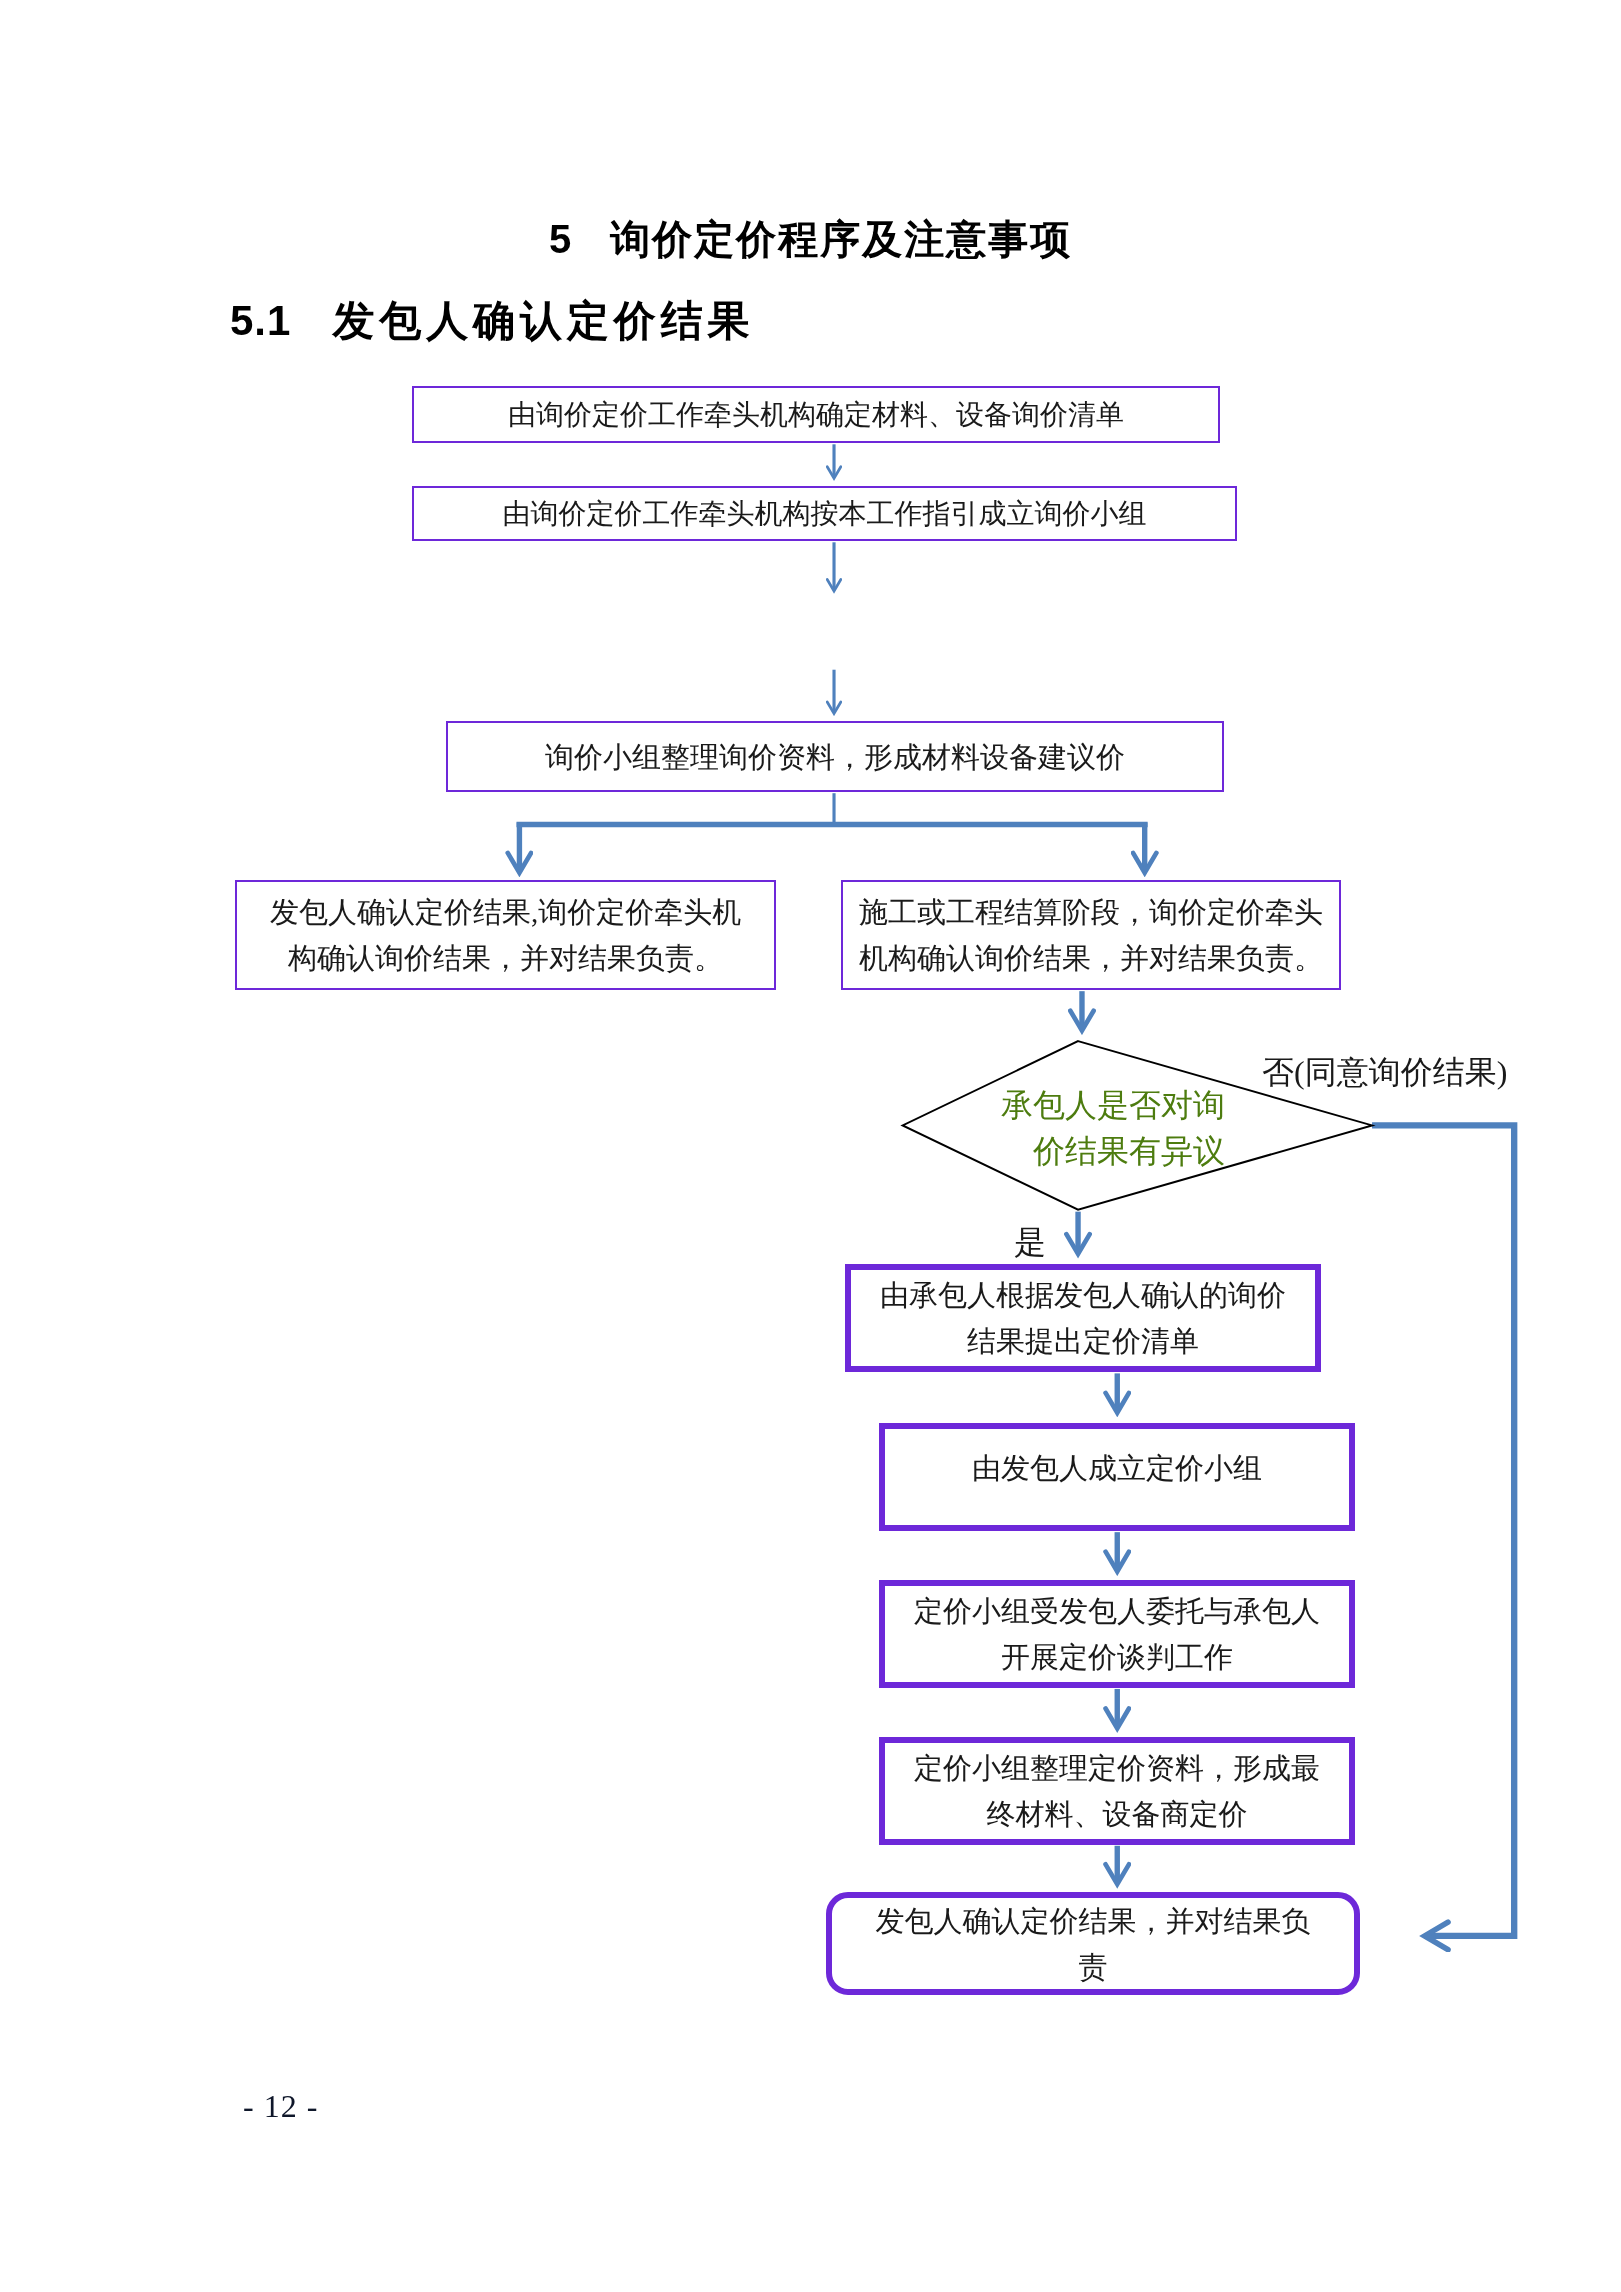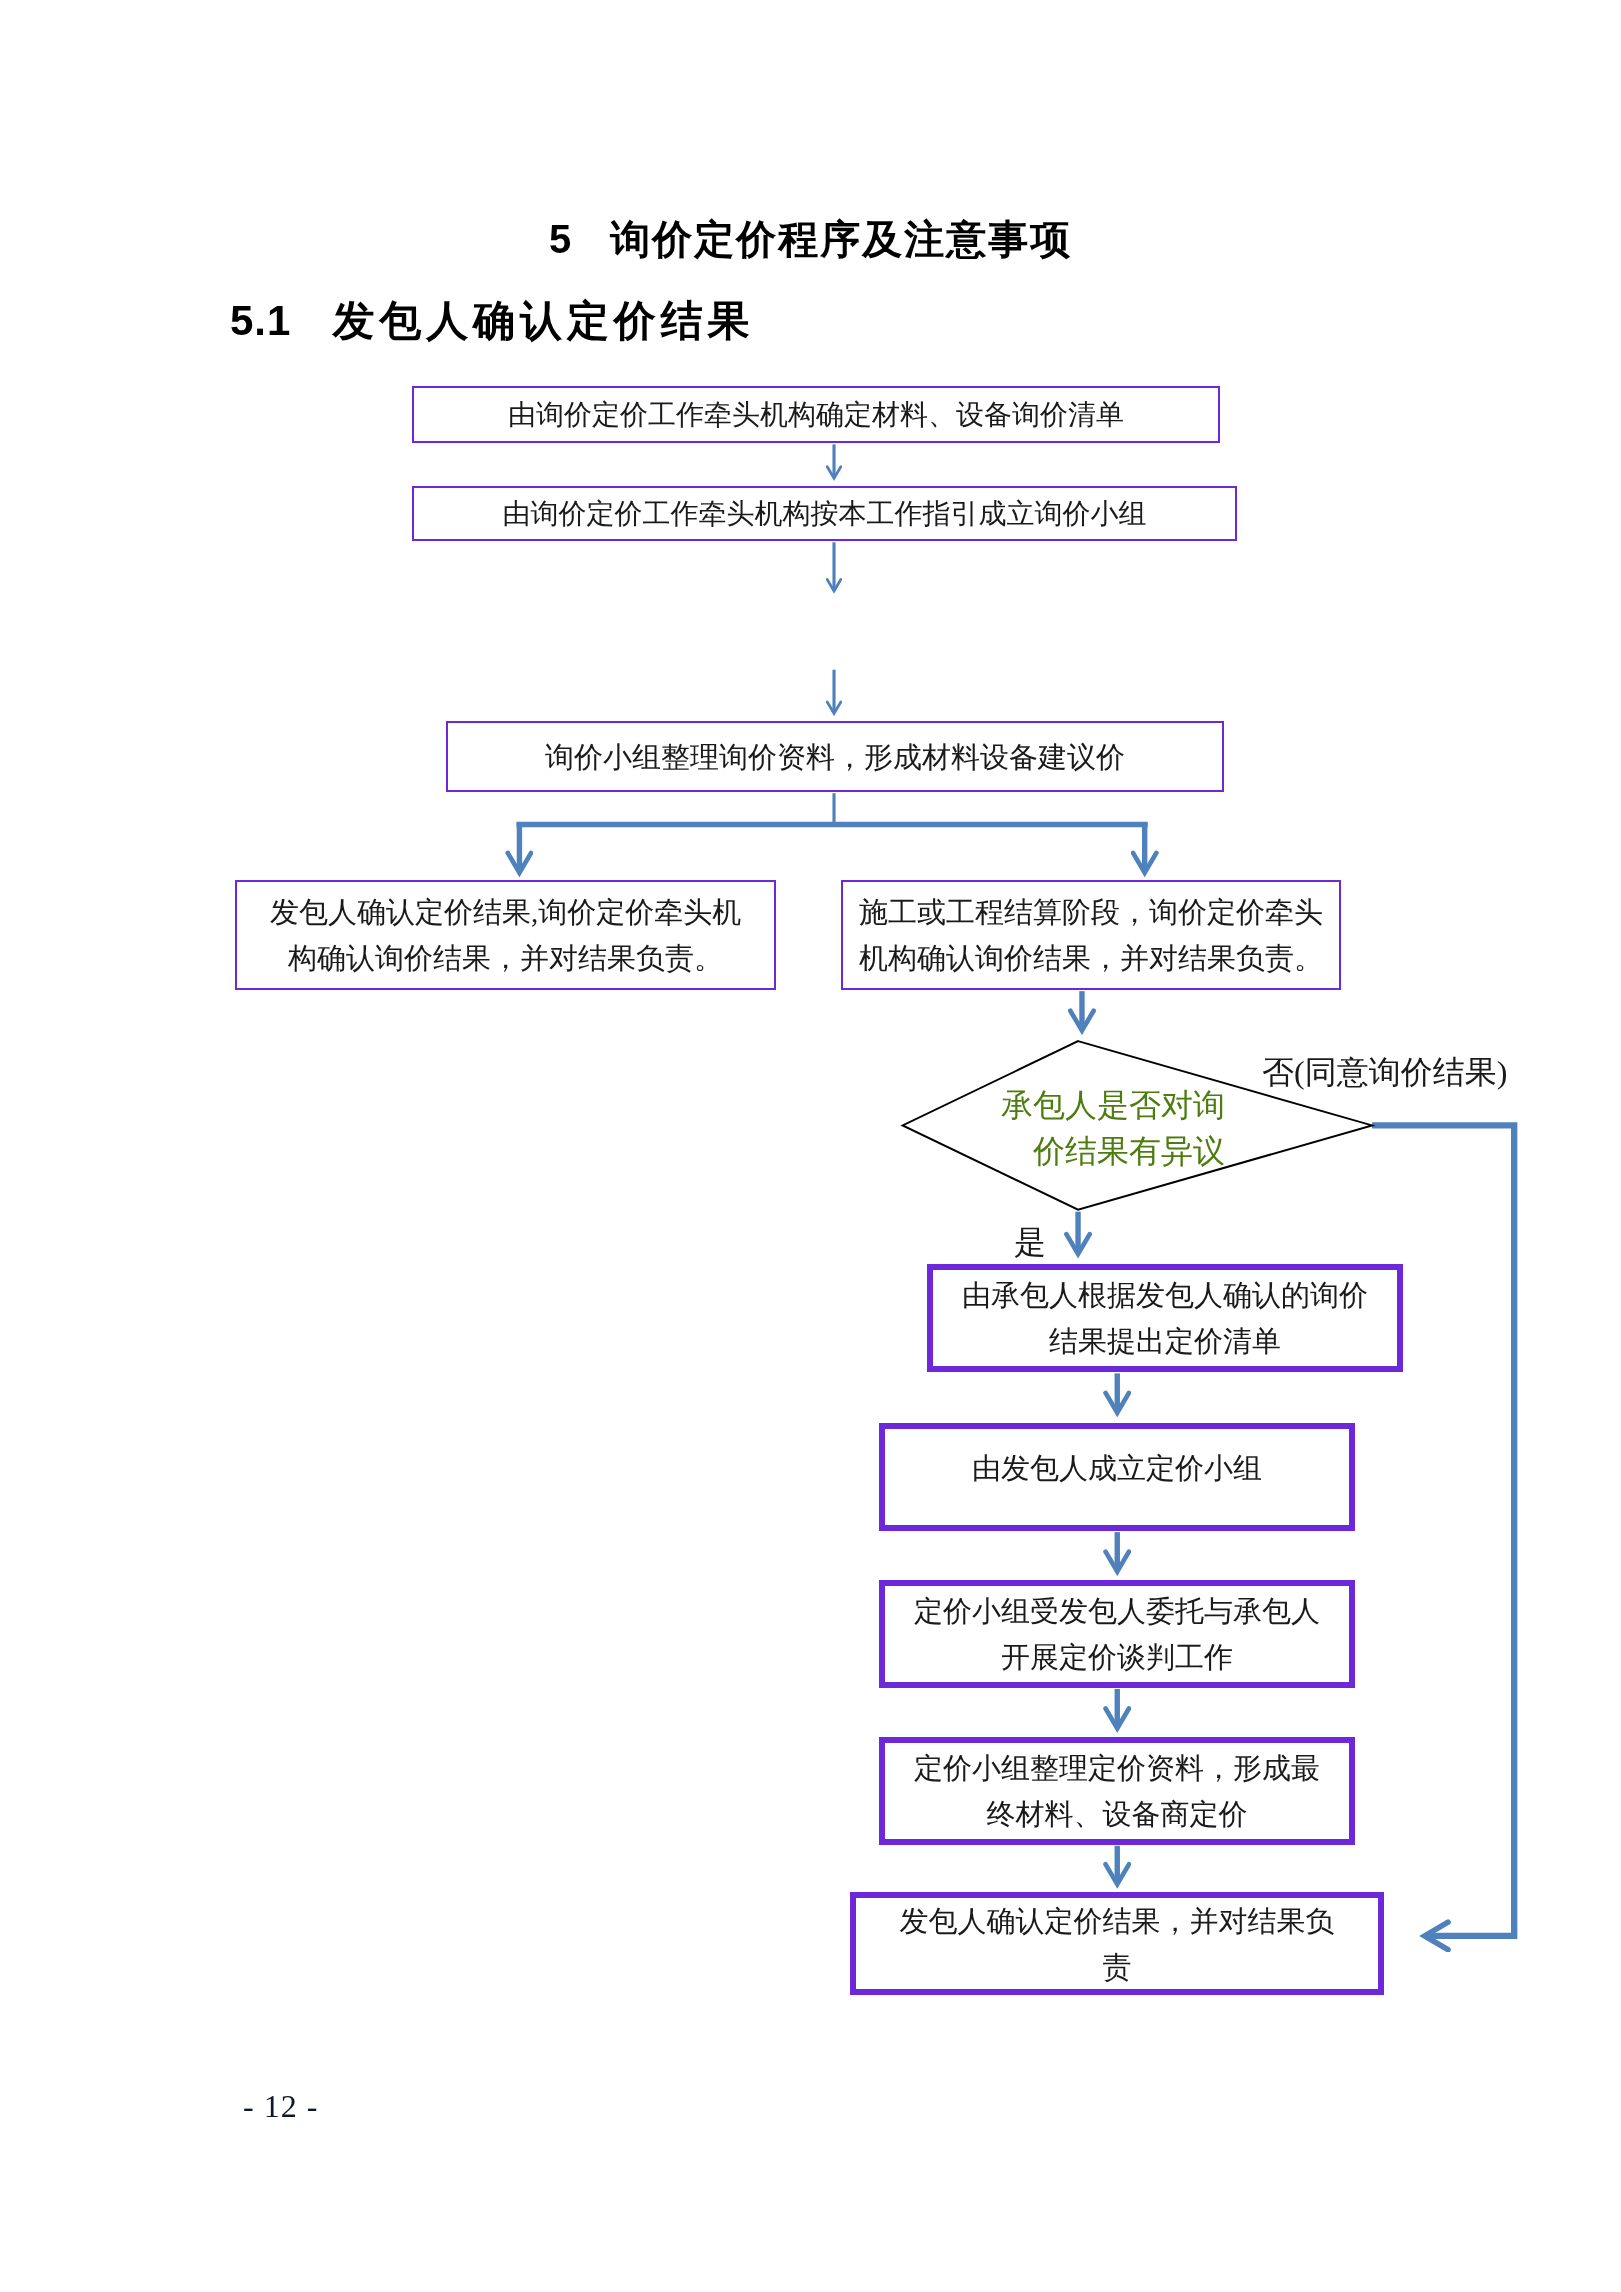--- a/index.html
+++ b/index.html
@@ -55,26 +55,26 @@
     color: #1a1a1a;
     overflow: hidden;
   }
   .fbox.bthick { border-width: 2.9px; }
   .box0 { left:412px; top:386px; width:808px; height:57px; font-size:28px; }
   .box1 { left:412px; top:486px; width:825px; height:55px; font-size:28px; }
   .box2 { left:563px; top:600px; width:545px; height:69px; }
   .box3 { left:446px; top:721px; width:778px; height:71px; }
   .box4 { left:235px; top:880px; width:541px; height:110px; padding:0 21.6px; }
   .box5 { left:841px; top:880px; width:500px; height:110px; padding:0 11.8px; }
-  .box6 { left:927px; top:1264px; width:476px; height:108px; padding:0 27.4px; }
+  .box6 { left:845px; top:1264px; width:476px; height:108px; padding:0 27.4px; }
   .box7 { left:879px; top:1423px; width:476px; height:108px;
           align-items:flex-start; padding-top:16px; }
   .box8 { left:879px; top:1580px; width:476px; height:108px; padding:0 27.4px; }
   .box9 { left:879px; top:1737px; width:476px; height:108px; padding:0 15.7px; }
-  .box10 { left:850px; top:1892px; width:534px; height:103px; padding:0 41px; }
+  .box10 { left:826px; top:1892px; width:534px; height:103px; padding:0 41px;border-radius:22px; }
   .decision-text {
     position: absolute;
     left: 982px; top: 1082px; width: 243px;
     z-index: 2;
     font-size: 32px;
     line-height: 46px;
     text-align: right;
     color: #4d7c0f;
   }
   .branch-label {

